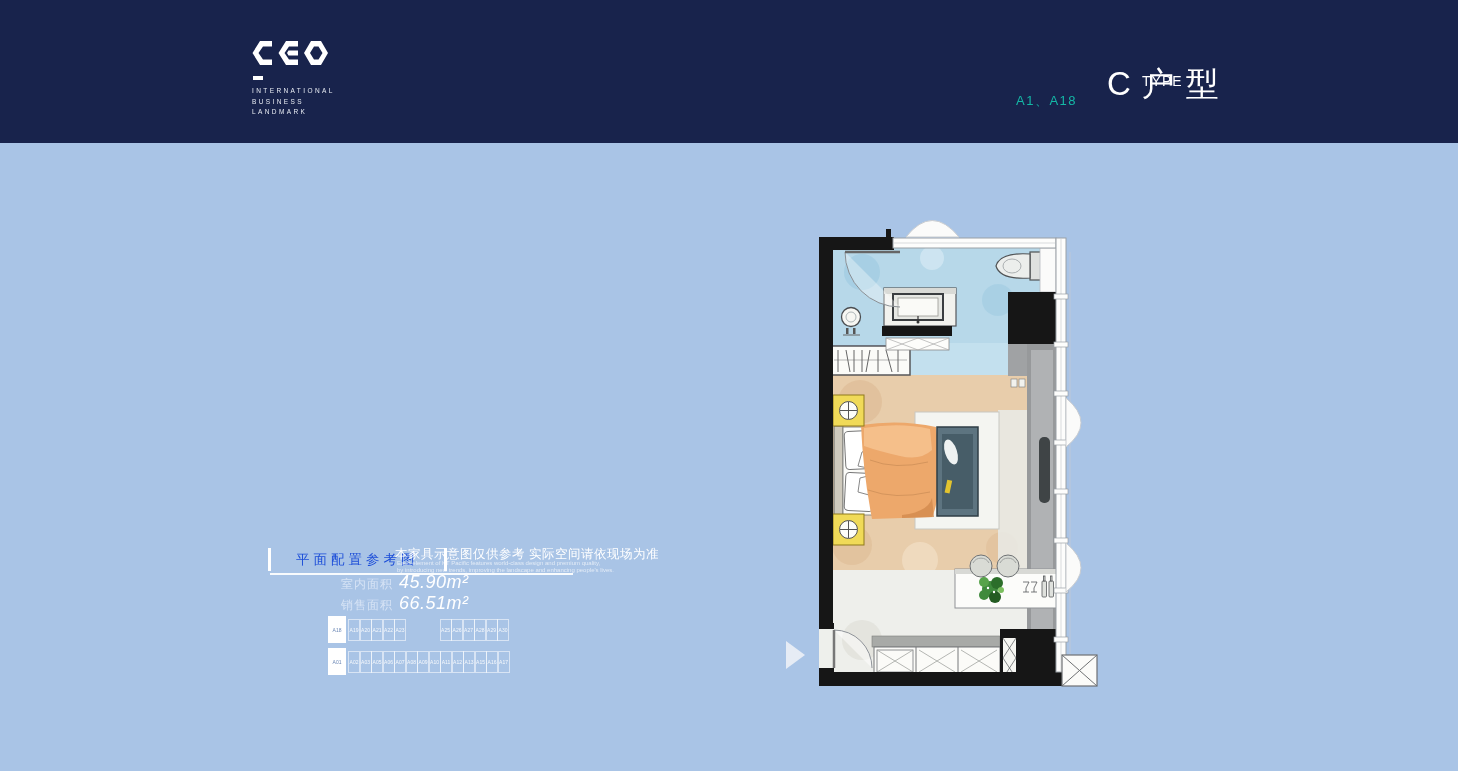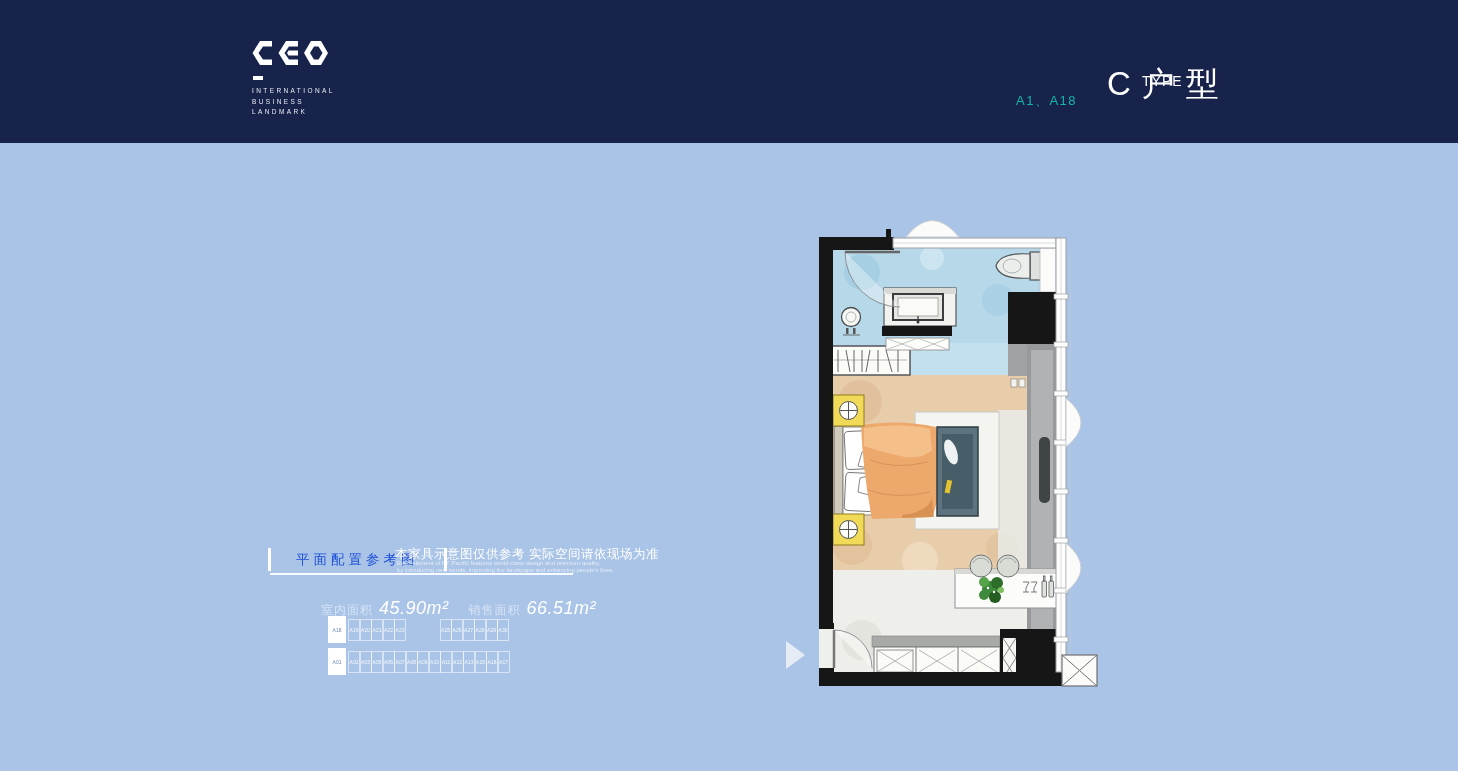--- a/index.html
+++ b/index.html
@@ -16,21 +16,21 @@
   #type-superscript { position:absolute; left:1142px; top:73px; font-size:14px; letter-spacing:1px; color:#ffffff; }
   #type-title { position:absolute; left:1107px; top:62px; font-size:33px; letter-spacing:11px; color:#ffffff; font-weight:400; white-space:nowrap; }
 
   
   #section-title-row { position:absolute; left:268px; top:548px; display:flex; align-items:center; }
   .title-bar { width:3px; height:23px; background:#ffffff; }
   #section-title { font-size:13.5px; letter-spacing:4px; color:#1d4ed8; padding:0 25px; white-space:nowrap; }
   #notice-cn { position:absolute; left:395px; top:546px; font-size:12.5px; font-weight:normal; letter-spacing:0.5px; color:#ffffff; white-space:nowrap; }
   #notice-en { position:absolute; left:397px; top:560px; font-size:6px; line-height:7px; color:rgba(255,255,255,0.68); white-space:nowrap; }
   #title-rule { position:absolute; left:270px; top:573px; width:303px; height:2px; background:rgba(255,255,255,0.92); }
-  #areas { position:absolute; left:321px; top:598px; display:flex; align-items:baseline; }
+  #areas { position:absolute; left:321px; top:572px; display:flex; align-items:baseline;flex-direction:column; }
   .area-label { font-size:12px; color:#d6e3f5; margin-right:6px; letter-spacing:1px; }
   .area-value { font-size:18px; color:#ffffff; letter-spacing:0.5px;font-style:italic; }
   .area-item + .area-item { margin-left:20px; }
   .area-item { display:flex; align-items:baseline; }
 
   
   #keyplan { position:absolute; left:328px; top:616px; }
   .kp-row { display:flex; align-items:center; height:27px; }
   .kp-row + .kp-row { margin-top:5px; }
   .kp-cell { width:12px; height:22px; border:0.5px solid rgba(255,255,255,0.55); margin-right:-0.5px;

